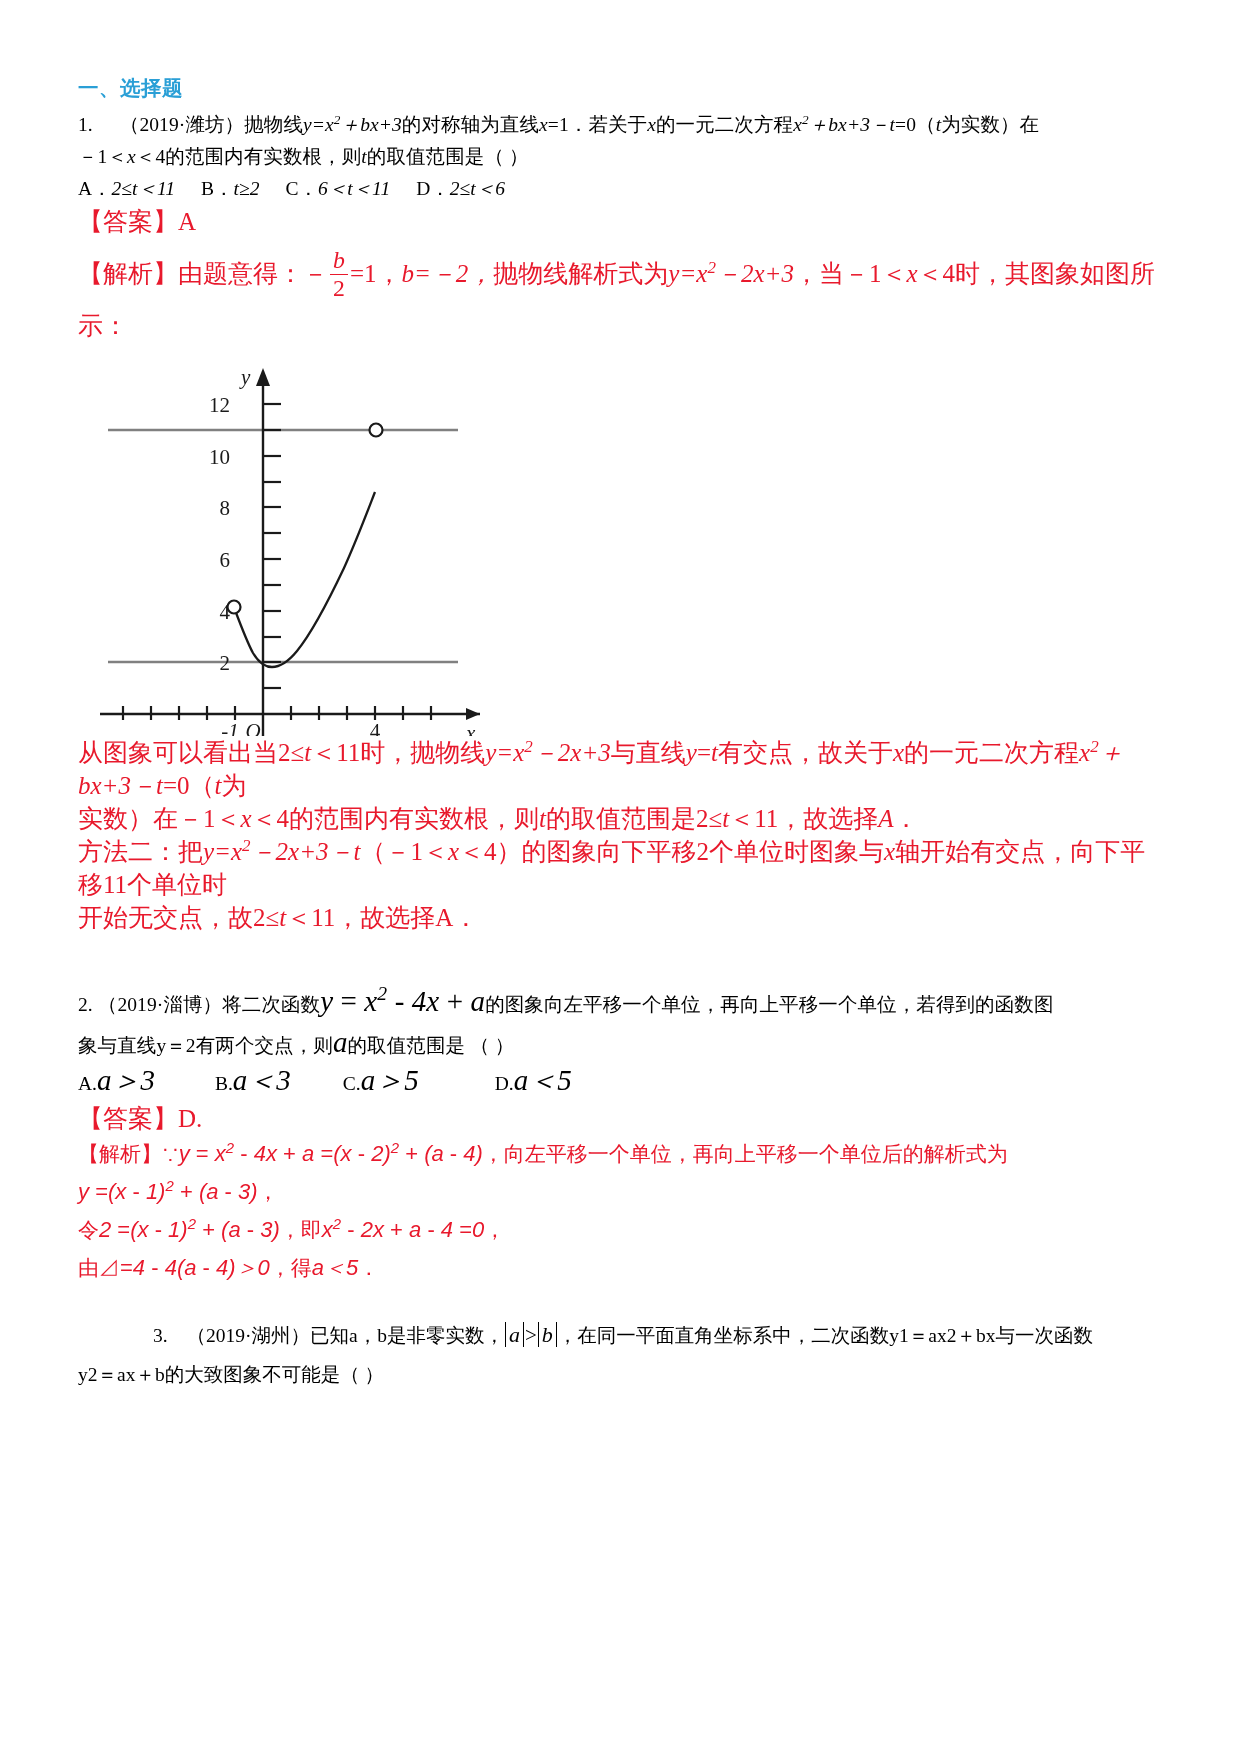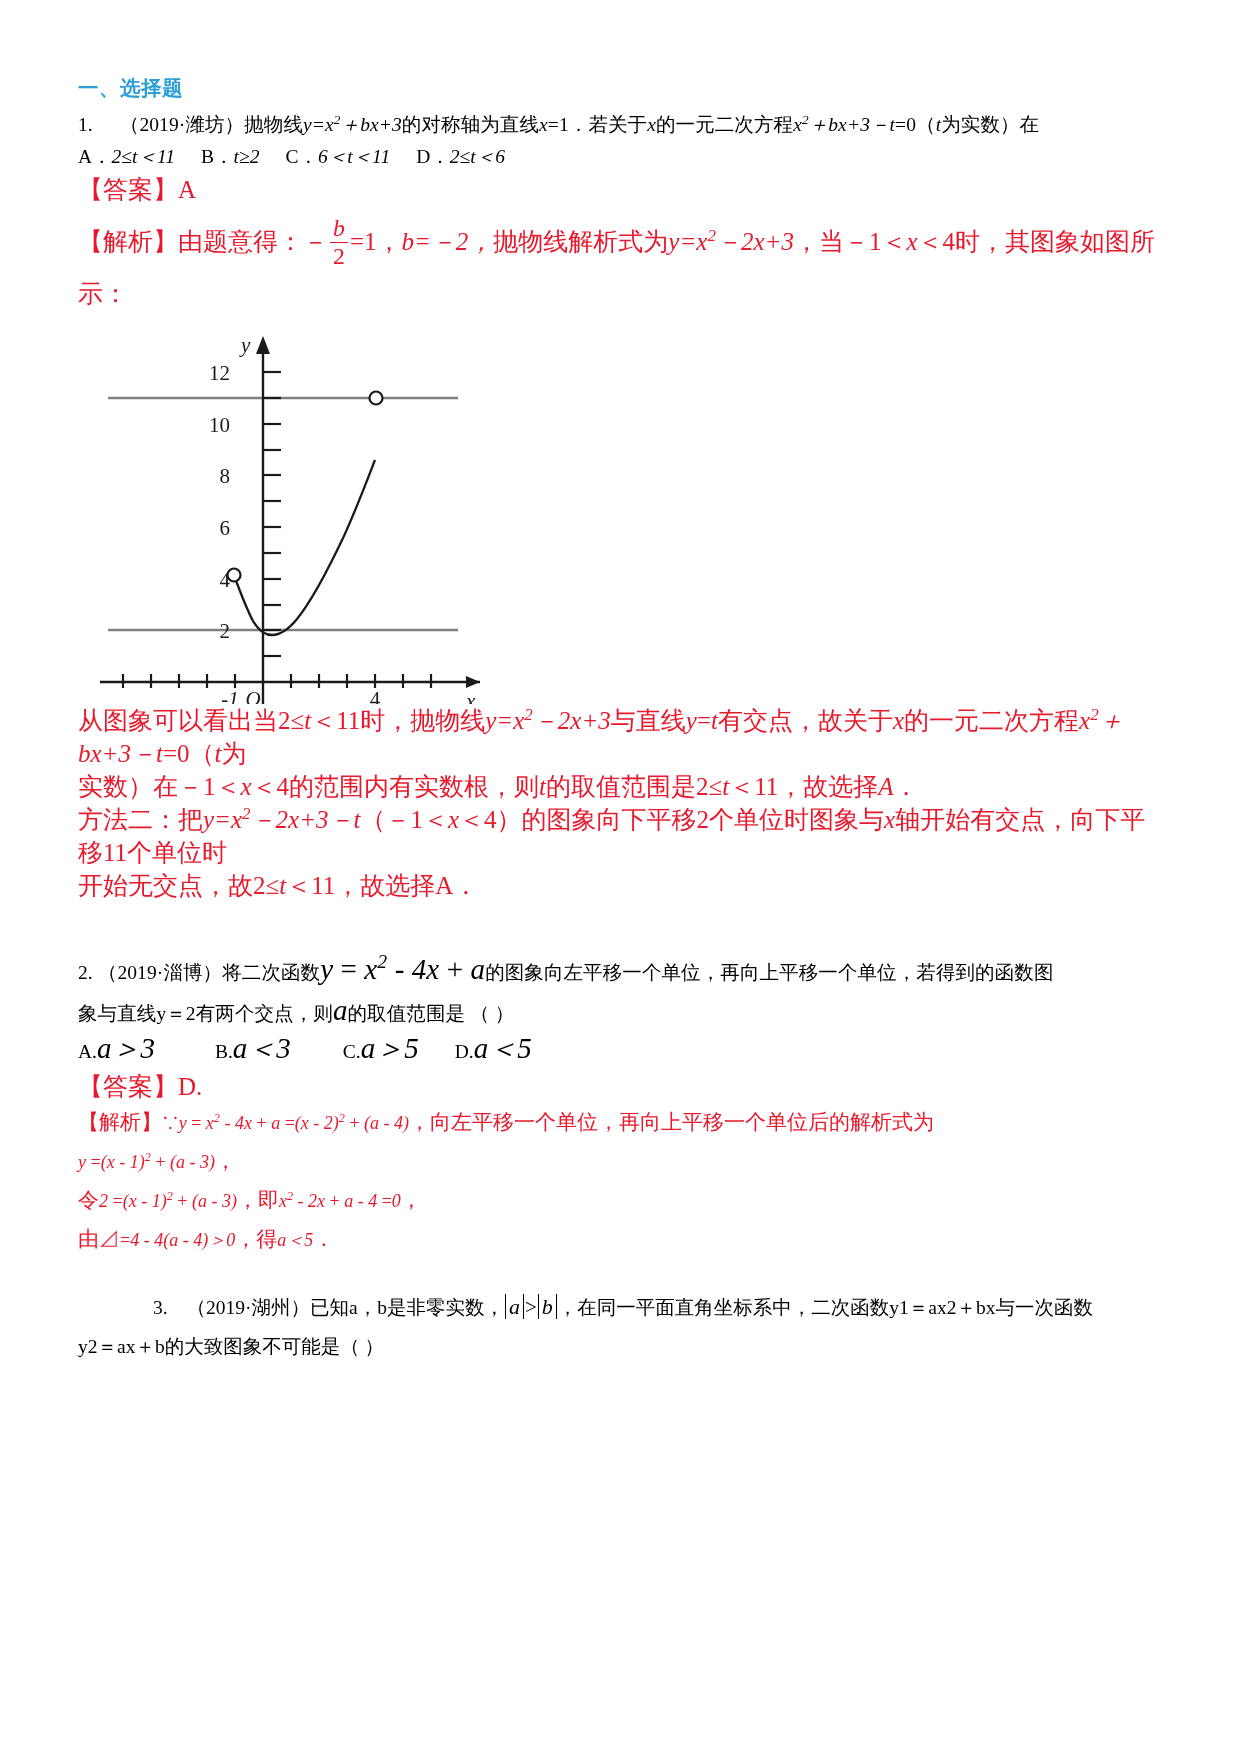--- a/index.html
+++ b/index.html
@@ -99,21 +99,21 @@
   .gap-sm { height: 10px; }
   .gap-md { height: 26px; }
   .gap-lg { height: 46px; }
 
   .eqline {
     font-size: 21px;
     line-height: 38px;
     color: #e8192c;
     margin: 0;
   }
-  .eqline .blk { font-family: Liberation Serif, serif; font-style: italic; font-size: 18px; }
+  .eqline .blk { font-family: Liberation Sans, sans-serif; font-style: italic; font-size: 22px; }
   .eqline .blk .op { font-style: normal; }
 
   .q3line { font-size: 19.5px; line-height: 34px; }
   .absbar {
     font-style: italic;
     font-size: 22px;
     border-left: 1.6px solid currentColor;
     border-right: 1.6px solid currentColor;
     padding: 0 3px;
     margin: 0 1px;
@@ -125,20 +125,23 @@
 <div class="page">
   <div class="content">
 
     <div class="section-title">一、选择题</div>
 
     <div class="qline">
       <span>1.</span>
       <span style="display:inline-block;width:22px"></span><span>（2019·潍坊）抛物线</span><span class="mi">y=x<sup>2</sup>＋bx+3</span><span>的对称轴为直线</span><span class="mi">x</span>=1．<span>若关于</span><span class="mi">x</span><span>的一元二次方程</span><span class="mi">x<sup>2</sup>＋bx+3－t</span>=0<span>（</span><span class="mi">t</span><span>为实数）在</span>
     </div>
 
+    <div class="qline">
+      <span>－1＜</span><span class="mi">x</span><span>＜4的范围内有实数根，则</span><span class="mi">t</span><span>的取值范围是（    ）</span>
+    </div>
 
     <div class="opts">
       <span class="opt"><span>A．</span><span class="mi">2≤t＜11</span></span><span class="opt"><span>B．</span><span class="mi">t≥2</span></span><span class="opt"><span>C．</span><span class="mi">6＜t＜11</span></span><span class="opt"><span>D．</span><span class="mi">2≤t＜6</span></span>
     </div>
 
     <div class="redtext">
       <span>【答案】</span><span>A</span>
     </div>
 
     <div class="gap-sm"></div>
@@ -238,21 +241,21 @@
     <div class="qline" style="line-height:42px;">
       <span>2.</span>
       <span>（2019·淄博）将二次函数</span><span class="dmath">y <span class="op">=</span> x<sup>2</sup> <span class="op">-</span> 4x <span class="op">+</span> a</span><span>的图象向左平移一个单位，再向上平移一个单位，若得到的函数图</span>
     </div>
 
     <div class="qline">
       <span>象与直线y＝2有两个交点，则</span><span class="dmath">a</span><span>的取值范围是    （    ）</span>
     </div>
 
     <div class="opts" style="line-height:36px;">
-      <span class="opt" style="margin-right:60px"><span>A.</span><span class="dmath">a＞3</span></span><span class="opt" style="margin-right:52px"><span>B.</span><span class="dmath">a＜3</span></span><span class="opt" style="margin-right:36px"><span>C.</span><span class="dmath">a＞5</span></span><span class="opt"><span>D.</span><span class="dmath">a＜5</span></span>
+      <span class="opt" style="margin-right:60px"><span>A.</span><span class="dmath">a＞3</span></span><span class="opt" style="margin-right:52px"><span>B.</span><span class="dmath">a＜3</span></span><span class="opt" style="margin-right:76px"><span>C.</span><span class="dmath">a＞5</span></span><span class="opt"><span>D.</span><span class="dmath">a＜5</span></span>
     </div>
 
     <div class="redtext">
       <span>【答案】</span><span>D.</span>
     </div>
 
     <div class="eqline">
       <span>【解析】</span><span>∵</span><span class="blk">y <span class="op">=</span> x<sup>2</sup> <span class="op">-</span> 4x <span class="op">+</span> a <span class="op">=</span>(x <span class="op">-</span> 2)<sup>2</sup> <span class="op">+</span> (a <span class="op">-</span> 4)</span><span>，向左平移一个单位，再向上平移一个单位后的解析式为</span>
     </div>
 

